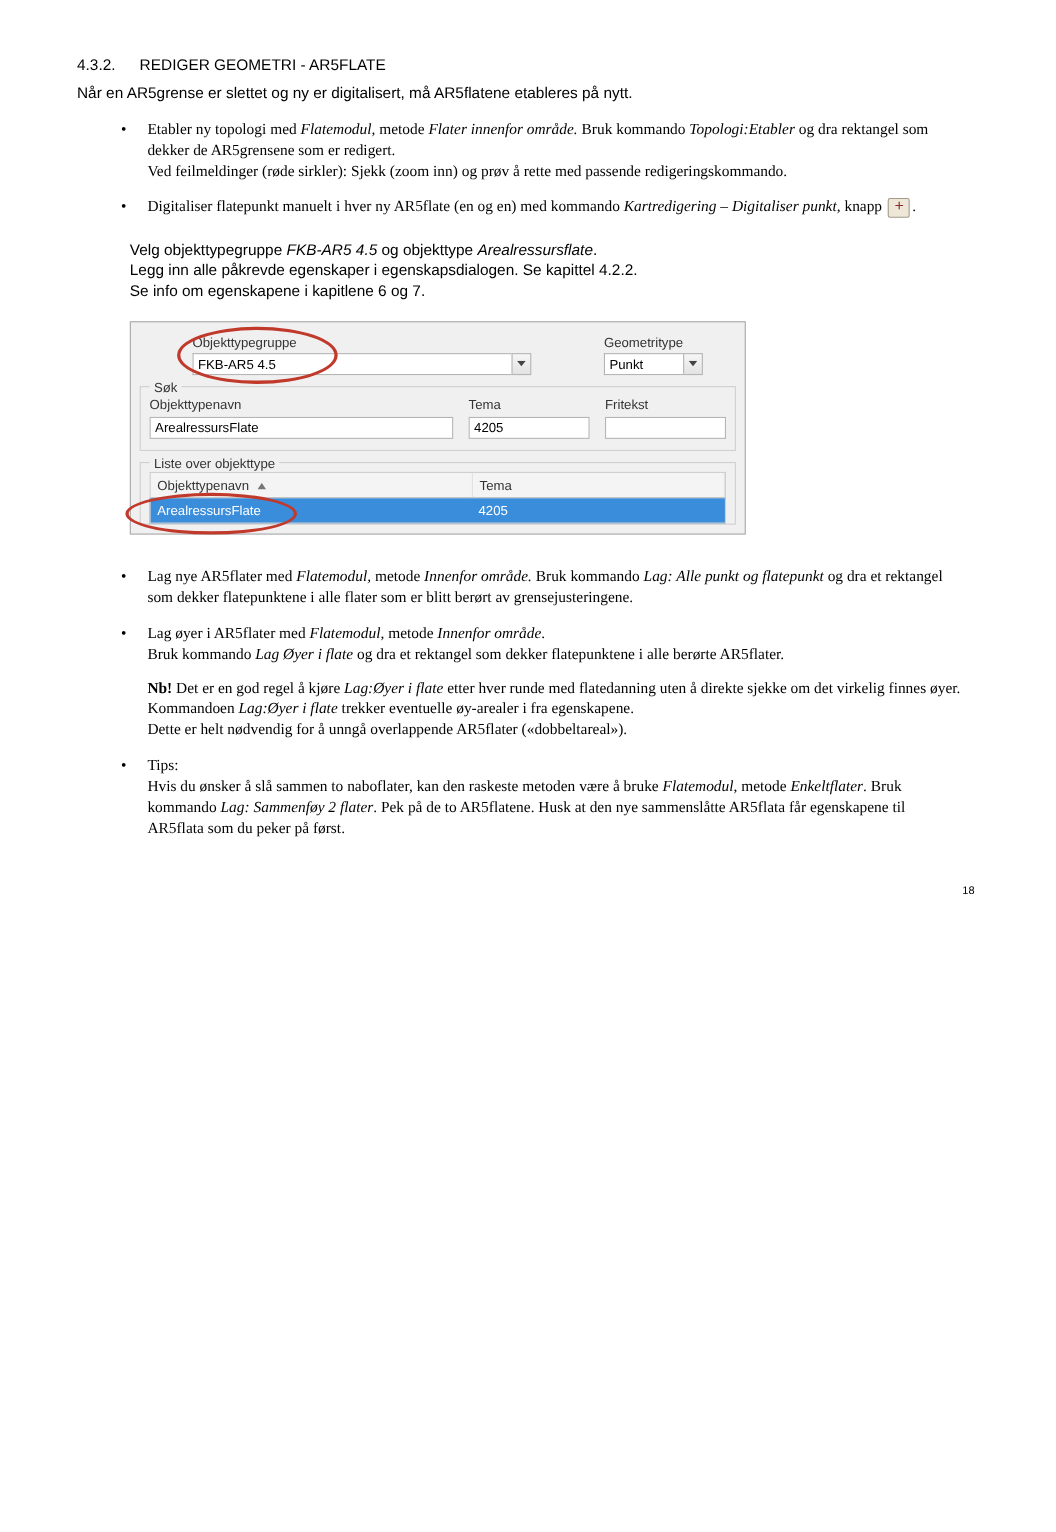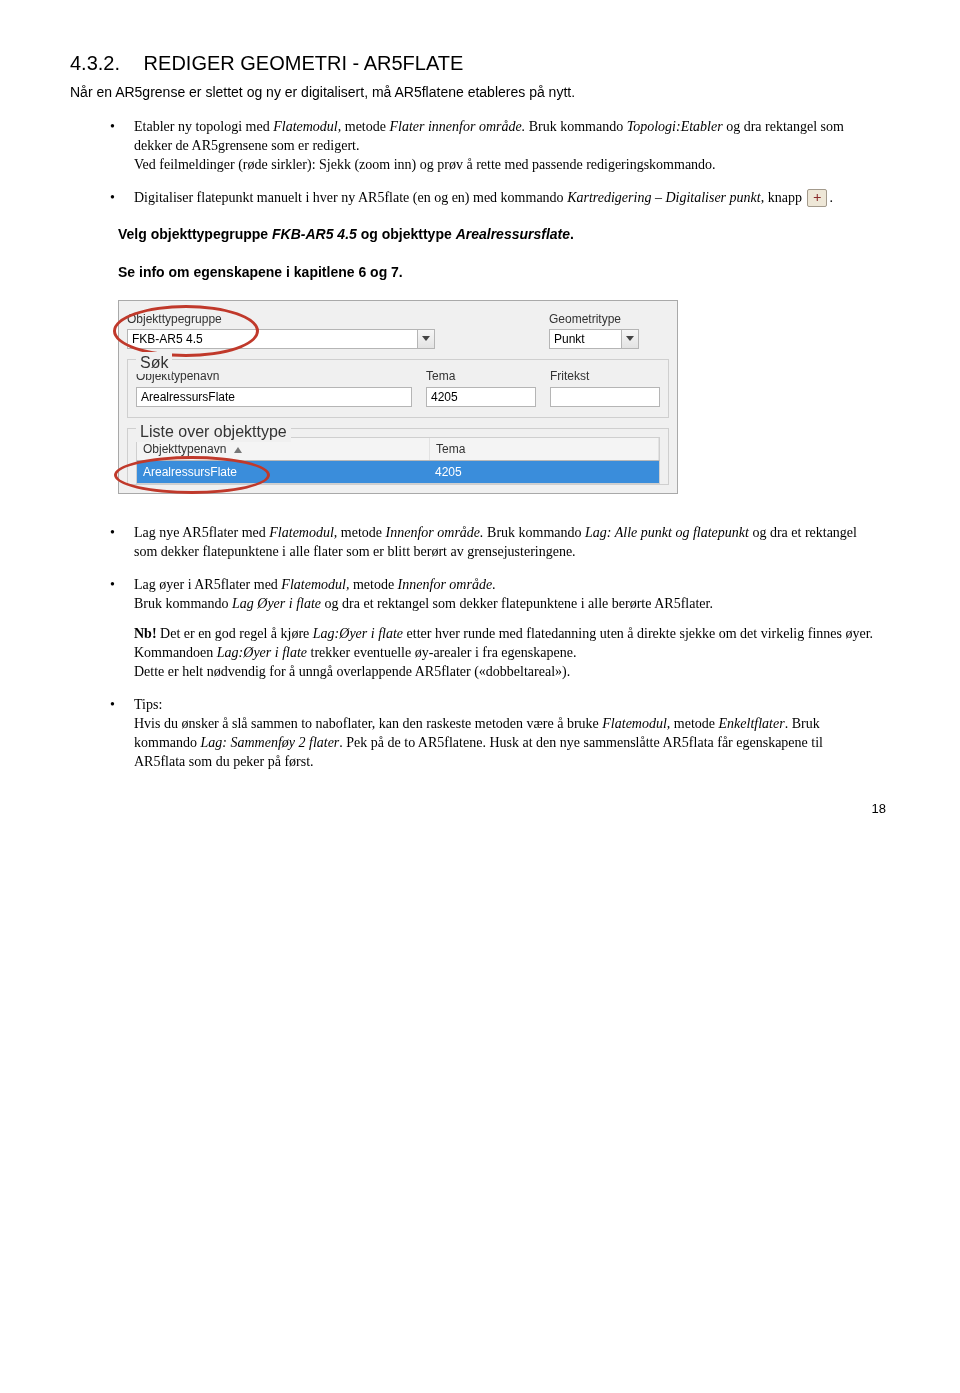--- a/index.html
+++ b/index.html
@@ -7,21 +7,21 @@
     font-size: 14px;
     color: #000;
     background: #fff;
     margin: 0;
     padding: 50px 70px 40px 70px;
     width: 960px;
     box-sizing: border-box;
     line-height: 1.35;
   }
   .heading {
-    font-size: 20px;
+    font-size: 14px;
     margin-bottom: 6px;
   }
   .heading-num { display: inline-block; margin-right: 18px; }
   .intro { margin: 4px 0 14px 0; }
   ul.bullets {
     list-style: none;
     padding: 0;
     margin: 16px;
     font-family: Liberation Serif, serif;
   }
@@ -97,21 +97,21 @@
     padding: 8px 8px 10px 8px;
     margin-top: 10px;
     position: relative;
   }
   .fieldset-legend {
     position: absolute;
     top: -8px;
     left: 8px;
     background: #f0f0f0;
     padding: 0 4px;
-    font-size: 16px;
+    font-size: 12px;
     color: #333;
     text-align: right;
   }
   .row {
     display: flex;
     gap: 14px;
     align-items: flex-end;
   }
   .col { display: flex; flex-direction: column; }
   .lbl { font-size: 12px; color: #333; margin-bottom: 2px; }
@@ -166,22 +166,22 @@
     color: #fff;
     border: 1px solid #cfcfcf;
     border-top: none;
   }
   .list-row-sel .cell {
     padding: 3px 6px;
     font-size: 12px;
   }
   .page-num {
     text-align: right;
-    font-size: 13px;
-    margin-top: 28px;
+    font-size: 10px;
+    margin-top: 40px;
     padding-right: 4px;
   }
 </style>
 </head>
 <body>
 
 <div class="heading">
   <span class="heading-num">4.3.2.</span>
   <span>REDIGER GEOMETRI - AR5FLATE</span>
 </div>
@@ -191,33 +191,33 @@
 <ul class="bullets">
   <li>
     <span>Etabler ny topologi med </span><span class="italic">Flatemodul,</span><span> metode </span><span class="italic">Flater innenfor område.</span><span> Bruk kommando </span><span class="italic">Topologi:Etabler</span><span> og dra rektangel som dekker de AR5grensene som er redigert.</span><br>
     <span>Ved feilmeldinger (røde sirkler): Sjekk (zoom inn) og prøv å rette med passende redigeringskommando.</span>
   </li>
   <li>
     <span>Digitaliser flatepunkt manuelt i hver ny AR5flate (en og en) med kommando </span><span class="italic">Kartredigering – Digitaliser punkt</span><span>, knapp </span><span class="plus-icon">+</span><span>.</span>
   </li>
 </ul>
 
-<div style="padding-left:48px; margin:18px 0 10px 0;font-weight:bold;">
+<div style="padding-left:48px; margin:18px 0 10px 0;">
   <span>Velg objekttypegruppe </span><span class="italic">FKB-AR5 4.5</span><span> og objekttype </span><span class="italic">Arealressursflate</span><span>.</span><br>
-  <br>
+  <span>Legg inn alle påkrevde egenskaper i egenskapsdialogen. Se kapittel 4.2.2.</span><br>
   <span>Se info om egenskapene i kapitlene 6 og 7.</span>
 </div>
 
 <div class="screenshot">
   <div class="dlg">
     <div class="dlg-body">
 
       <div class="fieldset" style="border:none; padding:0; margin-top:4px; position:relative;">
         <div class="row">
-          <div class="col" style="flex:1; position:relative;">
+          <div class="col" style="flex:1; position:relative;margin-left:48px;">
             <span class="lbl">Objekttypegruppe</span>
             <div class="combo">
               <div class="textbox" style="width:290px;">FKB-AR5 4.5</div>
               <div class="combo-btn">
                 <svg viewBox="0 0 8 6">
                     <path d="M0 0 L4 5 L8 0 Z" fill="#444"></path>
                   </svg>
               </div>
             </div>
             <div class="circle-red" style="left:-14px; top:-6px; width:140px; height:46px;"></div>

